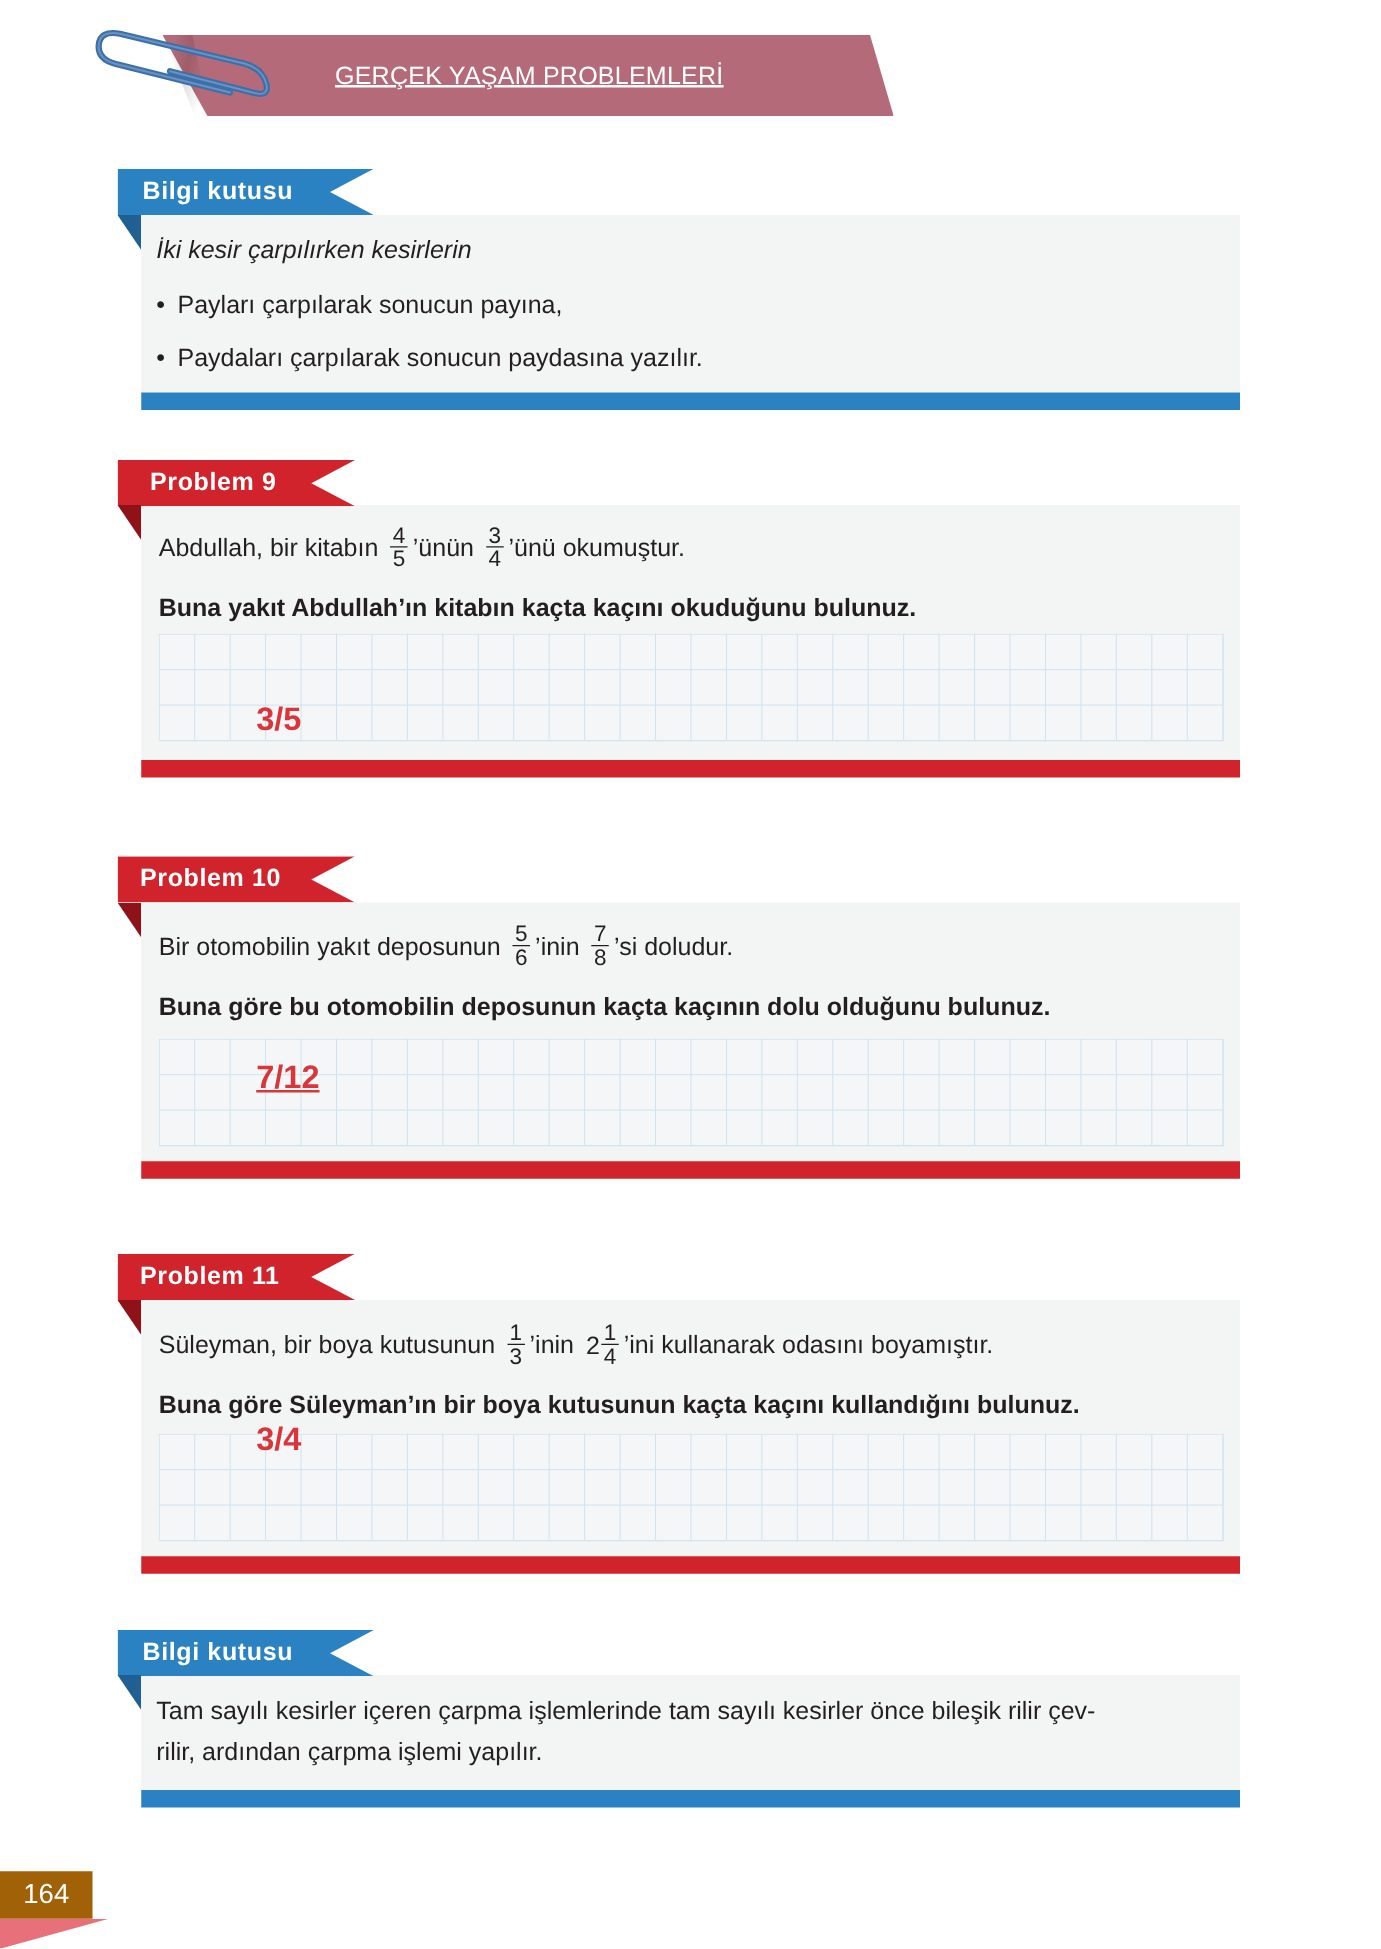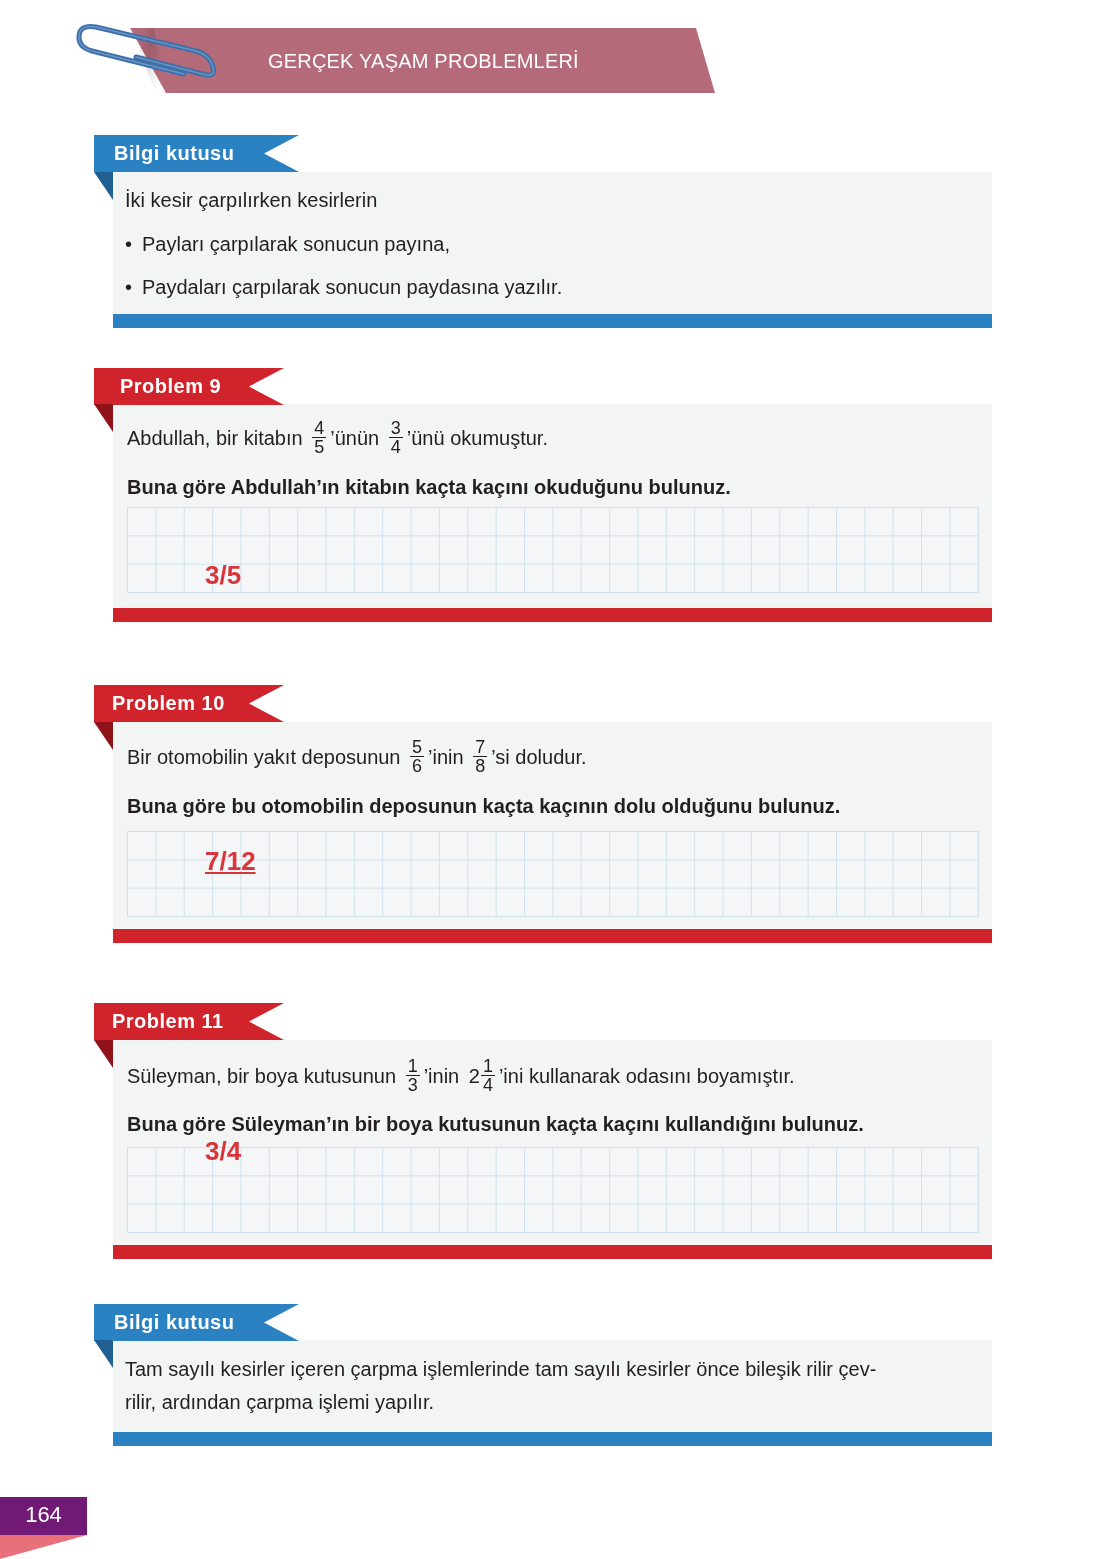--- a/index.html
+++ b/index.html
@@ -16,20 +16,21 @@
     clip-path: polygon(0 0, 566px 0, 585px 65px, 36px 65px);
   }
   .header-shadow {
     position: absolute; left: 118px; top: 28px; width: 60px; height: 70px;
     background: linear-gradient(100deg, rgba(0,0,0,0) 30%, rgba(0,0,0,0.12) 50%, rgba(0,0,0,0) 70%);
     clip-path: polygon(12px 0, 36px 0, 50px 68px, 40px 70px);
   }
   .header-title {
     position: absolute; left: 268px; top: 50px; font-size: 20px; color: #ffffff;
     letter-spacing: 0.2px;
+    text-decoration: underline;
   }
   .paperclip {
     position: absolute; left: 74px; top: 22px; width: 150px; height: 70px;
   }
 
   
   .box { position: absolute; left: 113px; width: 879px; background: #f3f4f4; }
   .box-bottom { position: absolute; left: 113px; width: 879px; height: 14px; }
   .tab {
     position: absolute; left: 94px; height: 37px; width: 205px;
@@ -73,21 +74,21 @@
     border-bottom: 1px solid #cfe3ef;
   }
   .answer {
     position: absolute; left: 205px; font-size: 26px; font-weight: bold; color: #d8363a;
   }
 
   .para { position: absolute; font-size: 20px; color: #231f20; line-height: 33px; }
 
   
   .page-num-box {
-    position: absolute; left: 0; top: 1497px; width: 87px; height: 38px; background: #701a75;
+    position: absolute; left: 0; top: 1497px; width: 74px; height: 38px; background: #a16207;
     color: #fff; font-size: 22px; text-align: center; line-height: 36px;
   }
   .page-num-tail {
     position: absolute; left: 0; top: 1535px; width: 87px; height: 24px; background: #e8707b;
     clip-path: polygon(0 0, 87px 0, 0 24px);
   }
 </style>
 </head>
 <body>
 
@@ -98,42 +99,42 @@
   <path d="M 62 35 L 128 52 Q 142 56 139 45 Q 136 33 122 29 L 22 5 Q 6 2 5 14 Q 4 25 18 29 L 110 52" fill="none" stroke="#7aa3d1" stroke-width="1.5" stroke-linecap="round" opacity="0.7"></path>
 </svg>
 <div class="header-title">GERÇEK YAŞAM PROBLEMLERİ</div>
 
 <div class="blue">
   <div class="box" style="top:172px;height:142px;"></div>
   <div class="box-bottom" style="top:314px;"></div>
   <div class="tab" style="top:135px;"></div>
   <div class="tab-fold" style="top:172px;"></div>
   <div class="tab-label" style="left:114px;top:142px;">Bilgi kutusu</div>
-  <div class="body-text" style="left:125px;top:189px;">İki kesir çarpılırken kesirlerin</div>
+  <div class="body-text" style="left:125px;top:189px;font-style:italic;">İki kesir çarpılırken kesirlerin</div>
   <div class="body-text" style="left:125px;top:233px;">
     <span class="bullet">•</span><span>Payları çarpılarak sonucun payına,</span>
   </div>
   <div class="body-text" style="left:125px;top:276px;">
     <span class="bullet">•</span><span>Paydaları çarpılarak sonucun paydasına yazılır.</span>
   </div>
 </div>
 
 <div class="red">
   <div class="box" style="top:404px;height:204px;"></div>
   <div class="box-bottom" style="top:608px;"></div>
   <div class="tab" style="top:368px;width:190px;clip-path:polygon(0 0,190px 0,155px 18.5px,190px 37px,0 37px);"></div>
   <div class="tab-fold" style="top:404px;"></div>
   <div class="tab-label" style="left:120px;top:375px;">Problem 9</div>
 
   <div class="body-text" style="left:127px;top:421px;">
     <span>Abdullah, bir kitabın</span>
     <span class="frac"><span class="num">4</span><span class="den">5</span></span><span>’ünün</span>
     <span class="frac"><span class="num">3</span><span class="den">4</span></span><span>’ünü okumuştur.</span>
   </div>
-  <div class="bold-text" style="left:127px;top:476px;">Buna göre Abdullah’ın kitabın kaçta kaçını okuduğunu bulunuz.</div>
+  <div class="bold-text" style="left:127px;top:476px;">Buna yakıt Abdullah’ın kitabın kaçta kaçını okuduğunu bulunuz.</div>
   <div class="grid" style="top:507px;"></div>
   <div class="answer" style="top:524px;margin-top:36px;">3/5</div>
 </div>
 
 <div class="red">
   <div class="box" style="top:722px;height:207px;"></div>
   <div class="box-bottom" style="top:929px;"></div>
   <div class="tab" style="top:685px;width:190px;clip-path:polygon(0 0,190px 0,155px 18.5px,190px 37px,0 37px);"></div>
   <div class="tab-fold" style="top:722px;"></div>
   <div class="tab-label" style="left:112px;top:692px;">Problem 10</div>

